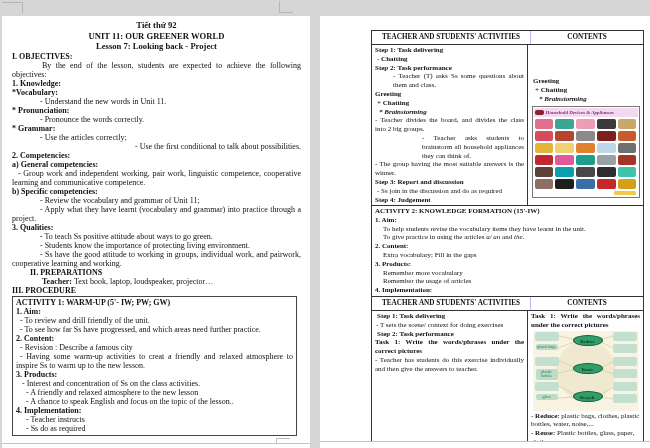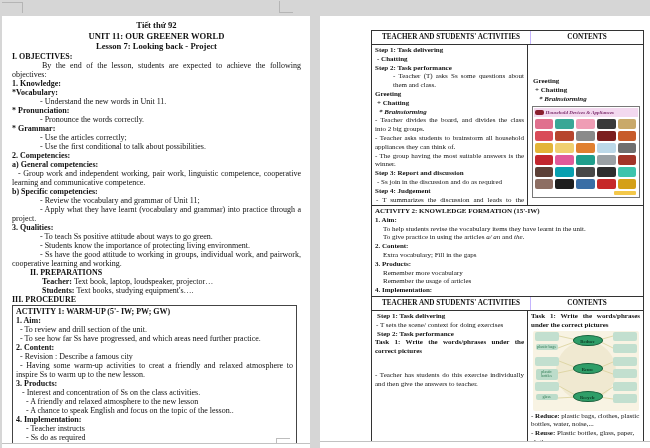--- a/index.html
+++ b/index.html
@@ -106,40 +106,39 @@
     <div id="left-body">
         <div class="line" style="font-weight: bold;"><span style="font-weight: bold;">I. OBJECTIVES:</span></div>
         <div class="line" style="text-indent: 30px; text-align: justify;"><span>By the end of the lesson, students are expected to achieve the following objectives:</span></div>
         <div class="line" style="font-weight: bold;"><span style="font-weight: bold;">1. Knowledge:</span></div>
         <div class="line" style="font-weight: bold;"><span style="font-weight: bold;">*Vocabulary:</span></div>
         <div class="line" style="text-indent: 28px;"><span>- Understand the new words in Unit 11.</span></div>
         <div class="line" style="font-weight: bold;"><span style="font-weight: bold;">* Pronunciation:</span></div>
         <div class="line" style="text-indent: 28px;"><span>- Pronounce the words correctly.</span></div>
         <div class="line" style="font-weight: bold;"><span style="font-weight: bold;">* Grammar:</span></div>
         <div class="line" style="text-indent: 28px;"><span>- Use the articles correctly;</span></div>
-        <div class="line" style="text-indent: 28px;"><span>- Use the first conditional to talk about possibilities.</span></div>
+        <div class="line" style="text-indent: 28px; text-align: right;"><span>- Use the first conditional to talk about possibilities.</span></div>
         <div class="line" style="font-weight: bold;"><span style="font-weight: bold;">2. Competencies:</span></div>
         <div class="line" style="font-weight: bold;"><span style="font-weight: bold;">a) General competencies:</span></div>
         <div class="line" style="text-indent: 6px; text-align: justify;"><span>- Group work and independent working, pair work, linguistic competence, cooperative learning and communicative competence.</span></div>
         <div class="line" style="font-weight: bold;"><span style="font-weight: bold;">b) Specific competencies:</span></div>
         <div class="line" style="text-indent: 28px;"><span>- Review the vocabulary and grammar of Unit 11;</span></div>
         <div class="line" style="text-indent: 28px; text-align: justify;"><span>- Apply what they have learnt (vocabulary and grammar) into practice through a project.</span></div>
         <div class="line" style="font-weight: bold;"><span style="font-weight: bold;">3. Qualities:</span></div>
         <div class="line" style="text-indent: 28px;"><span>- To teach Ss positive attitude about ways to go green.</span></div>
         <div class="line" style="text-indent: 28px;"><span>- Students know the importance of protecting living environment.</span></div>
         <div class="line" style="text-indent: 28px; text-align: justify;"><span>- Ss have the good attitude to working in groups, individual work, and pairwork, cooperative learning and working.</span></div>
         <div class="line" style="font-weight: bold; padding-left: 18px;"><span style="font-weight: bold;">II. PREPARATIONS</span></div>
         <div class="line" style="text-indent: 30px;"><span style="font-weight: bold;">Teacher: </span><span>Text book, laptop, loudspeaker, projector…</span></div>
-        <div class="line" style="text-indent: 30px;"><span style="font-weight: bold;">Students: </span><span>Text books, studying equipment's….</span></div>
         <div class="line" style="font-weight: bold;"><span style="font-weight: bold;">III. PROCEDURE</span></div>
       </div>
     <div id="activity1-box">
         <div class="line" style="font-weight: bold;"><span style="font-weight: bold;">ACTIVITY 1: WARM-UP (5'- IW; PW; GW)</span></div>
         <div class="line" style="font-weight: bold;"><span style="font-weight: bold;">1. Aim:</span></div>
-        <div class="line" style="text-indent: 4px;"><span>- To review and drill section of the unit.</span></div>
+        <div class="line" style="text-indent: 4px;"><span>- To review and drill friendly of the unit.</span></div>
         <div class="line" style="text-indent: 4px;"><span>- To see how far Ss have progressed, and which areas need further practice.</span></div>
         <div class="line" style="font-weight: bold;"><span style="font-weight: bold;">2. Content:</span></div>
         <div class="line" style="text-indent: 4px;"><span>- Revision : Describe </span><span style="">a famous city</span></div>
         <div class="line" style="text-indent: 4px; text-align: justify;"><span>- Having some warm-up activities to creat a friendly and relaxed atmosphere to inspire Ss to warm up to the new lesson.</span></div>
         <div class="line" style="font-weight: bold;"><span style="font-weight: bold;">3. Products:</span></div>
         <div class="line" style="text-indent: 6px;"><span>- Interest and concentration of Ss on the class activities.</span></div>
         <div class="line" style="text-indent: 10px;"><span>- A friendly and relaxed atmosphere to the new lesson</span></div>
         <div class="line" style="text-indent: 10px;"><span>- A chance to speak English and focus on the topic of the lesson..</span></div>
         <div class="line" style="font-weight: bold;"><span style="font-weight: bold;">4. Implementation:</span></div>
         <div class="line" style="text-indent: 10px;"><span>- Teacher instructs</span></div>
@@ -159,21 +158,21 @@
     <div class="trow r1">
       <div class="cl">
           <div class="line" style="font-weight: bold;"><span style="font-weight: bold;">Step 1: Task delivering</span></div>
           <div class="line" style="font-weight: bold; margin-left: 2px;"><span style="font-weight: bold;">- Chatting</span></div>
           <div class="line" style="font-weight: bold;"><span style="font-weight: bold;">Step 2: Task performance</span></div>
           <div class="line" style="margin-left: 18px; text-align: justify;"><span>- Teacher (T) asks Ss some questions about them and class.</span></div>
           <div class="line" style="font-weight: bold;"><span style="font-weight: bold;">Greeting</span></div>
           <div class="line" style="font-weight: bold; margin-left: 2px;"><span style="font-weight: bold;">+ Chatting</span></div>
           <div class="line" style="font-weight: bold; font-style: italic; margin-left: 4px;"><span style="font-weight: bold; font-style: italic;">* Brainstorming</span></div>
           <div class="line" style="text-align: justify;"><span>- Teacher divides the board, and divides the class into 2 big groups.</span></div>
-          <div class="line" style="text-align: justify;"><span>- Teacher asks students to brainstorm all household appliances they can think of.</span></div>
+          <div class="line" style="text-align: justify; margin-left: 47px;"><span>- Teacher asks students to brainstorm all household appliances they can think of.</span></div>
           <div class="line" style="text-align: justify;"><span>- The group having the most suitable answers is the winner.</span></div>
           <div class="line" style="font-weight: bold;"><span style="font-weight: bold;">Step 3: Report and discussion</span></div>
           <div class="line" style="margin-left: 2px; white-space: nowrap; overflow: hidden;"><span>- Ss join in the discussion and do as required</span></div>
           <div class="line" style="font-weight: bold;"><span style="font-weight: bold;">Step 4: Judgement</span></div>
           <div class="line" style="margin-left: 1px; text-align: justify;"><span>- T summarizes the discussion and leads to the lesson.</span></div>
         </div>
       <div class="cr">
         <div class="gap-top"></div>
         <div>
             <div class="line" style="font-weight: bold; margin-left: 2px;"><span style="font-weight: bold;">Greeting</span></div>
@@ -243,21 +242,21 @@
       <div class="hcell hl">TEACHER AND STUDENTS' ACTIVITIES</div>
       <div class="hcell hr">CONTENTS</div>
     </div>
 
     <div class="trow r2">
       <div class="cl">
           <div class="line" style="font-weight: bold; margin-left: 2px;"><span style="font-weight: bold;">Step 1: Task delivering</span></div>
           <div class="line" style="margin-left: 1px;"><span>- T sets the scene/ context for doing exercises</span></div>
           <div class="line" style="font-weight: bold; margin-left: 2px;"><span style="font-weight: bold;">Step 2: Task performance</span></div>
           <div class="line" style="font-weight: bold; text-align: justify;"><span style="font-weight: bold;">Task 1: Write the words/phrases under the correct pictures</span></div>
-          <div class="line" style="text-align: justify; margin-top: 15px;"><span>- Teacher has students do this exercise individually and then give the answers to teacher.</span></div>
+          <div class="line" style="text-align: justify;"><span>- Teacher has students do this exercise individually and then give the answers to teacher.</span></div>
         </div>
       <div class="cr">
         <div>
             <div class="line" style="font-weight: bold; text-align: justify;"><span style="font-weight: bold;">Task 1: Write the words/phrases under the correct pictures</span></div>
           </div>
 
         <div id="diagram">
           <div class="bigcircle"></div>
           <svg width="106" height="80">
             <g stroke="#d9d09a" stroke-width="0.8">

